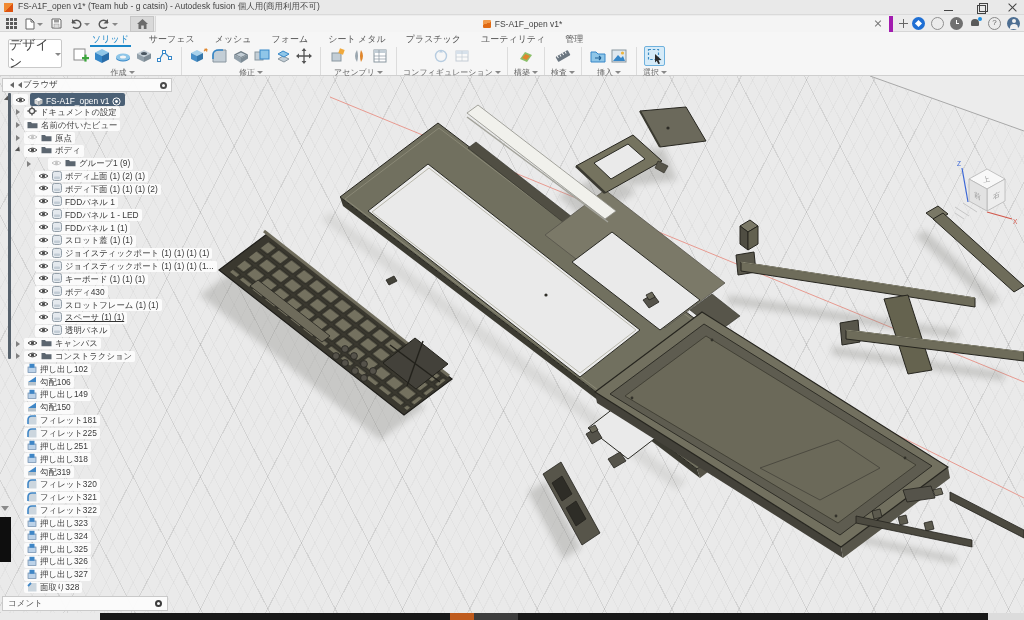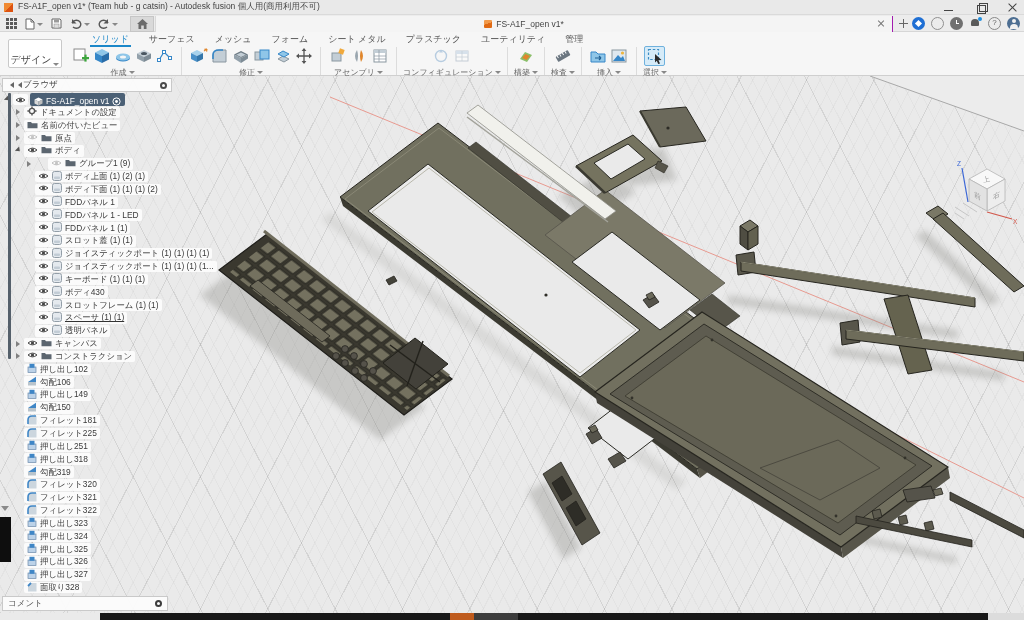--- a/index.html
+++ b/index.html
@@ -18,21 +18,21 @@
 .wb-max::before{content:"";position:absolute;left:3px;top:0;width:7px;height:7px;border:1px solid #444;background:#e9e9e9}
 .wb-close::before,.wb-close::after{content:"";position:absolute;left:-1px;top:4px;width:11px;height:1px;background:#444}
 .wb-close::before{transform:rotate(45deg)}.wb-close::after{transform:rotate(-45deg)}
 
 
 .tabbar{left:0;top:15px;width:1024px;height:17px;background:#ececec;border-bottom:1px solid #d6d6d6}
 .qat{position:absolute;left:2px;top:0;height:17px;display:flex;align-items:center}
 .qbtn{height:15px;padding:0 4px;display:flex;align-items:center;color:#555}
 .dd::after{content:"";display:inline-block;width:0;height:0;border:3px solid transparent;border-top:3px solid #888;margin-left:2px;position:relative;top:2px}
 .hometab{position:absolute;left:130px;top:1px;width:24px;height:16px;background:#d9d9d9;border:1px solid #c6c6c6;display:flex;align-items:center;justify-content:center}
-.doctab{position:absolute;left:155px;top:1px;width:738px;height:16px;background:#f4f4f4;border-left:1px solid #d9d9d9;border-right:1px solid #a21caf;display:flex;align-items:center;justify-content:center;gap:4px}
+.doctab{position:absolute;left:155px;top:1px;width:738px;height:16px;background:#f4f4f4;border-left:1px solid #d9d9d9;border-right:4px solid #a21caf;display:flex;align-items:center;justify-content:center;gap:4px}
 .cubeicon{width:8px;height:8px;background:linear-gradient(160deg,#f29a4a 0 45%,#e06a14 45% 100%);border-radius:1px}
 .doctab .lbl{font-size:8.5px;color:#444}
 .tabclose{position:absolute;right:6px;top:3px;width:10px;height:10px}
 .tabclose::before,.tabclose::after{content:"";position:absolute;left:1px;top:4px;width:8px;height:1px;background:#777}
 .tabclose::before{transform:rotate(45deg)}.tabclose::after{transform:rotate(-45deg)}
 .newtab{position:absolute;left:898px;top:3px;width:11px;height:11px}
 .newtab::before{content:"";position:absolute;left:5px;top:1px;width:1px;height:9px;background:#666}
 .newtab::after{content:"";position:absolute;left:1px;top:5px;width:9px;height:1px;background:#666}
 .rticons{position:absolute;right:4px;top:1px;height:15px;display:flex;align-items:center;gap:6px}
 .rt{width:13px;height:13px;border-radius:50%;position:relative}
@@ -45,21 +45,21 @@
 .rt-bell{border-radius:0}
 .rt-bell::before{content:"";position:absolute;left:2px;top:2px;width:8px;height:7px;background:#5a5a5a;border-radius:4px 4px 1px 1px}
 .rt-bell::after{content:"";position:absolute;left:9px;top:0;width:4px;height:4px;background:#1f8fe0;border-radius:50%}
 .rt-help{border:1.5px solid #888;color:#666;font-size:8px;text-align:center;line-height:10px}
 .rt-avatar{background:#4d6e92}
 .rt-avatar::before{content:"";position:absolute;left:4.5px;top:2px;width:4px;height:4px;background:#f0f0f0;border-radius:50%}
 .rt-avatar::after{content:"";position:absolute;left:2.5px;top:7px;width:8px;height:5px;background:#f0f0f0;border-radius:4px 4px 0 0}
 
 
 .ribbon{left:0;top:32px;width:1024px;height:44px;background:#f6f6f6;border-bottom:1px solid #cfcfcf}
-.wsbtn{position:absolute;left:8px;top:7px;width:54px;height:29px;background:#fff;border:1px solid #c9c9c9;border-radius:2px;display:flex;align-items:flex-end;justify-content:center;font-size:10px;color:#444}
+.wsbtn{position:absolute;left:8px;top:7px;width:54px;height:29px;background:#fff;border:1px solid #c9c9c9;border-radius:2px;display:flex;align-items:center;justify-content:center;font-size:13px;color:#444}
 .rtabs{position:absolute;left:82px;top:0;height:14px;display:flex}
 .rtab{padding:1px 10px;font-size:9px;color:#555;position:relative}
 .rtab.active{color:#1b87c9}
 .rtab.active::after{content:"";position:absolute;left:8px;right:8px;bottom:-1px;height:2px;background:#1b87c9}
 .tools{position:absolute;left:66px;top:14px;height:30px;display:flex;align-items:flex-start}
 .tgroup{display:flex;flex-direction:column;align-items:center;padding:0 4px}
 .ticons{display:flex;align-items:center;height:20px}
 .tool{width:21px;height:20px;display:flex;align-items:center;justify-content:center}
 .tool.sel{background:#d6ebf8;border:1px solid #6fb1dd;border-radius:2px}
 .tool.dis{opacity:.4}

